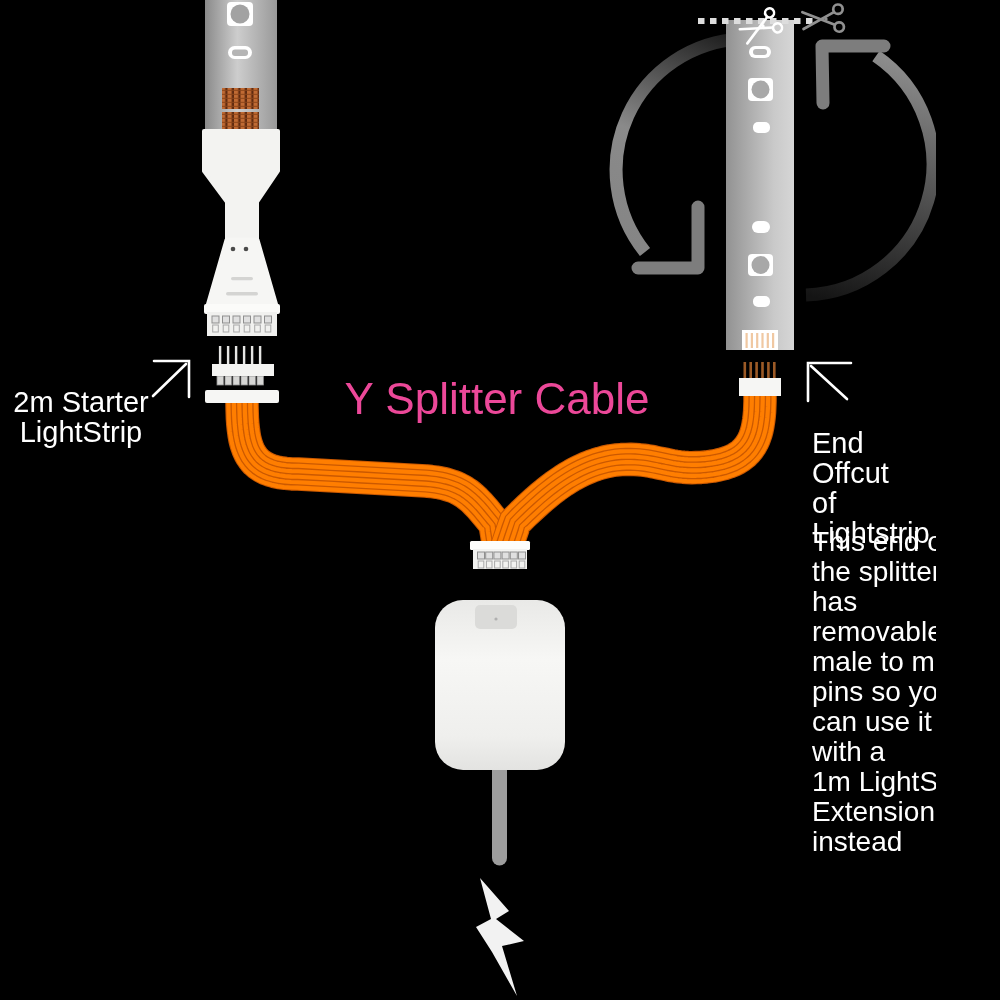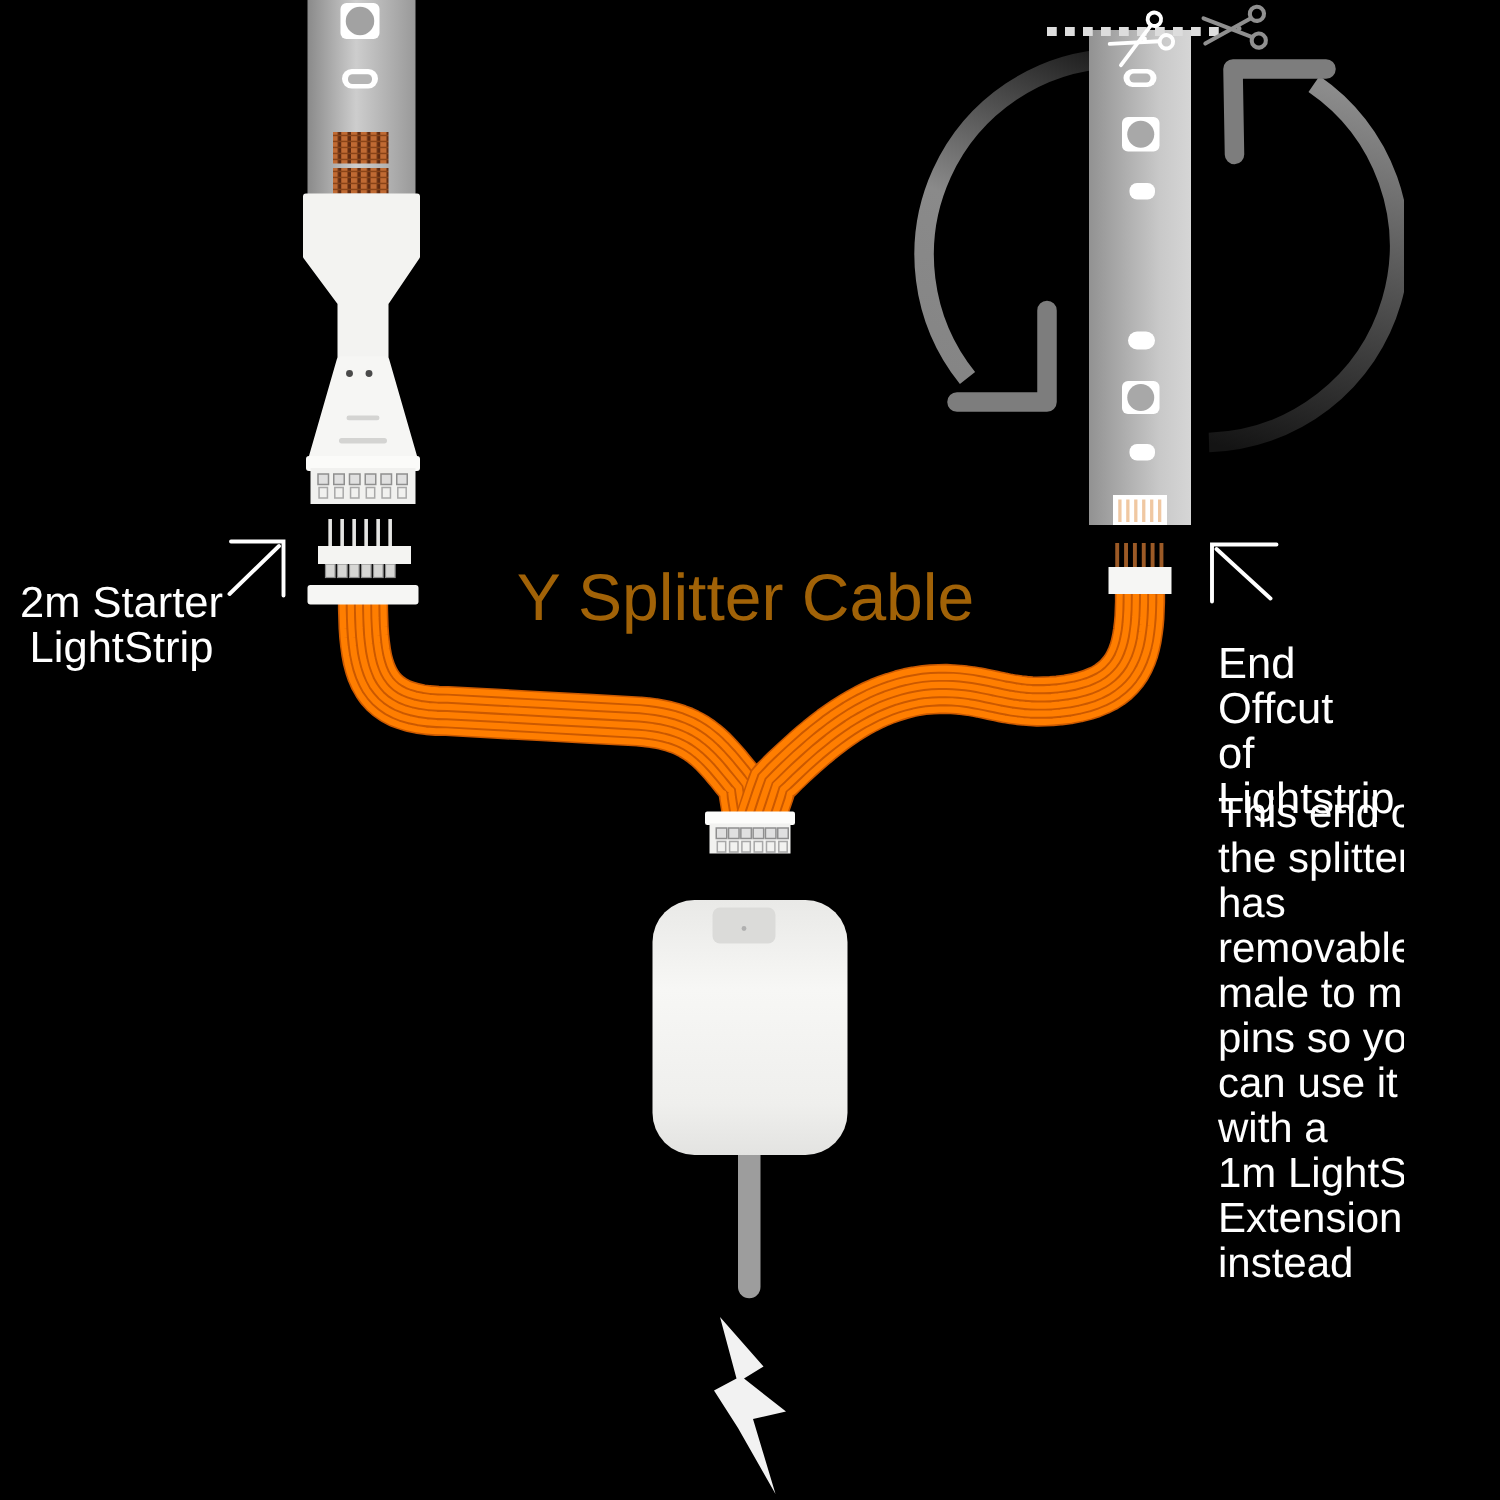--- a/index.html
+++ b/index.html
@@ -1,21 +1,21 @@
 <!DOCTYPE html>
 <html><head>
 <meta charset="utf-8">
 <style>
   html,body{margin:0;padding:0;background:#000;}
   #canvas{position:relative;width:936px;height:1000px;background:#000;overflow:hidden;
           font-family:"Liberation Sans",sans-serif;}
   #gfx{position:absolute;left:0;top:0;}
   .label{position:absolute;color:#fff;white-space:pre-line;}
   .lbl-left{left:0;top:387;width:162px;text-align:center;font-size:29px;line-height:30px;}
-  .lbl-title{left:292px;top:376px;width:410px;text-align:center;font-size:44px;line-height:46px;color:#a16207;}
+  .lbl-title{left:292px;top:376px;width:410px;text-align:center;font-size:44px;line-height:46px;color:#ec4899;}
   .lbl-offcut{left:812px;top:428px;font-size:29px;line-height:30px;}
   .lbl-note{left:812px;top:527px;width:190px;font-size:28px;line-height:30px;}
   .lbl-left{left:0px;top:387px;}
 </style>
 </head>
 <body>
 
 <div id="canvas">
 
 <svg id="gfx" width="1000" height="1000" viewBox="0 0 1000 1000">

